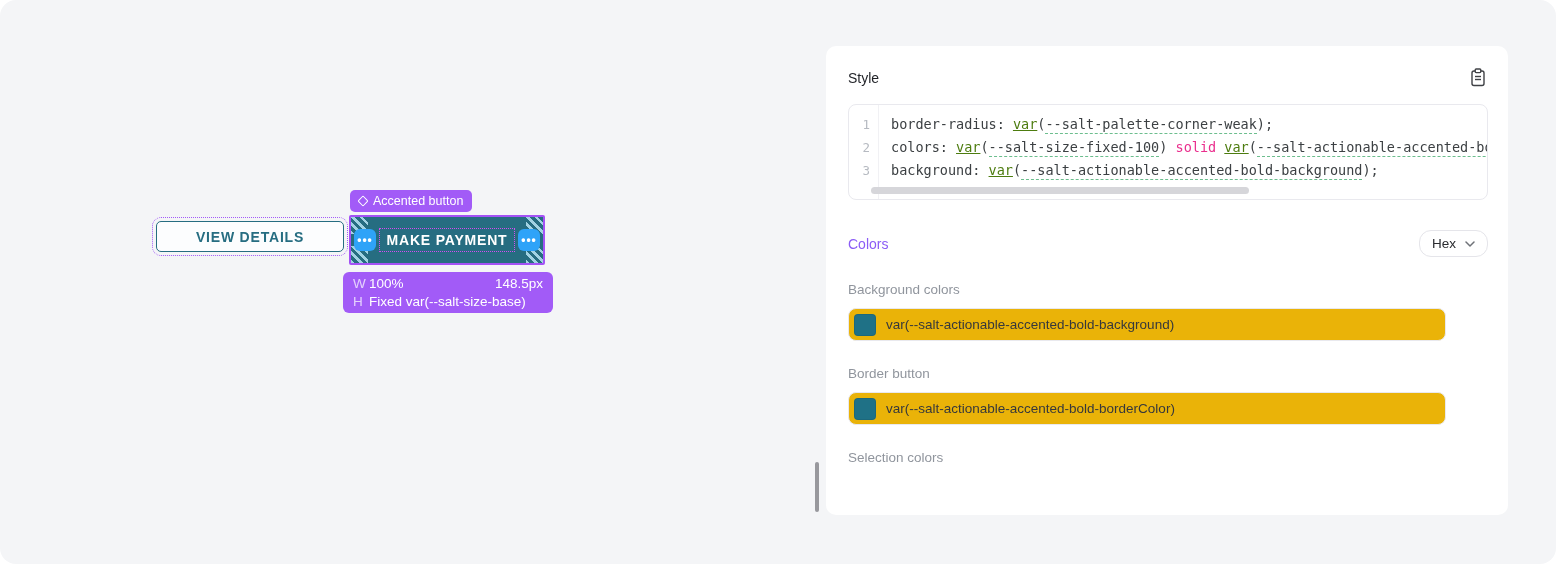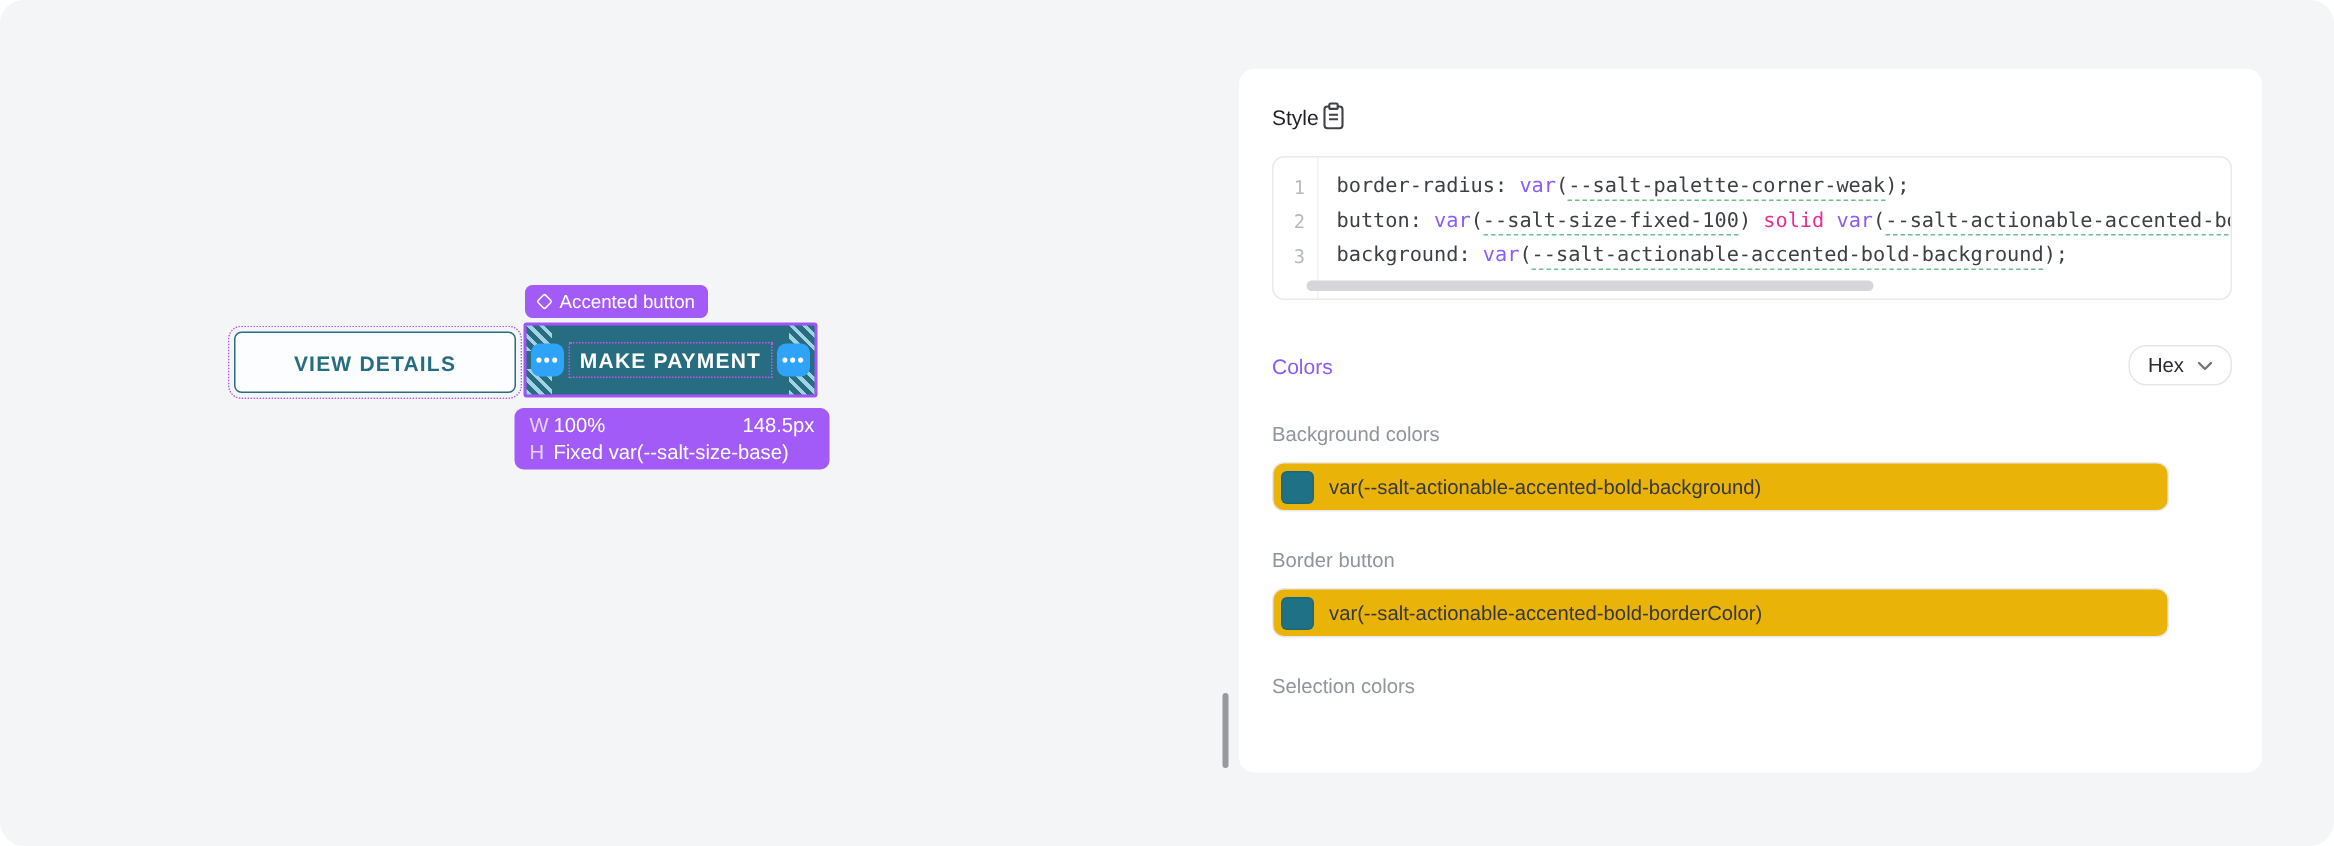--- a/index.html
+++ b/index.html
@@ -20,21 +20,21 @@
     background: #a25bf7; color: #fff; border-radius: 5px;
     display: flex; align-items: center; gap: 6px; padding: 0 9px;
     font-size: 12.5px; white-space: nowrap;
   }
   .diamond-icon {
     width: 8px; height: 8px; border: 1.5px solid #fff;
     border-radius: 1.5px; transform: rotate(45deg); display: inline-block;
   }
 
   .btn-secondary {
-    position: absolute; left: 156px; top: 221px; width: 188px; height: 41px;
+    position: absolute; left: 156px; top: 221px; width: 188px; height: 31px;
     background: #fcfdfe; border: 1px solid #266d81; border-radius: 5px;
     color: #266d81; font-weight: 700; font-size: 14px; letter-spacing: 0.8px;
     display: flex; align-items: center; justify-content: center;
     outline: 1px dotted #a25bf7; outline-offset: 3px;
   }
 
   .btn-accented {
     position: absolute; left: 349px; top: 215px; width: 196px; height: 50px;
     background: #266d81; border: 2px solid #a352f5; border-radius: 2px;
     display: flex; align-items: center; justify-content: center;
@@ -71,41 +71,41 @@
   .size-row { display: flex; align-items: center; line-height: 17px; }
   .size-key { opacity: 0.72; width: 16px; flex: 0 0 auto; }
   .size-spacer { flex: 1; }
 
   
   .panel {
     position: absolute; left: 826px; top: 46px; width: 682px; height: 469px;
     background: #ffffff; border-radius: 10px;
     padding: 20px 20px 20px 22px;
   }
-  .panel-header { display: flex; align-items: center; justify-content: flex-start; }
+  .panel-header { display: flex; align-items: center; justify-content: space-between; }
   .panel-title { font-size: 14px; color: #1f2126; }
   .copy-btn { background: none; border: none; cursor: pointer; padding: 2px; line-height: 0; }
 
   .code-block {
     position: relative; margin-top: 15px; height: 96px;
     border: 1px solid #e9e9ee; border-radius: 8px;
     display: flex; overflow: hidden; background: #fff;
   }
   .code-gutter {
     flex: 0 0 30px; padding: 8px 8px 0 0; text-align: right;
     color: #b6bac1; font-family: "DejaVu Sans Mono", monospace;
     font-size: 12.5px; line-height: 23px;
     border-right: 1px solid #f1f1f4;
   }
   .code-lines {
     flex: 1; padding: 8px 0 0 12px; overflow: hidden; white-space: nowrap;
     font-family: "DejaVu Sans Mono", monospace; font-size: 13.5px;
     line-height: 23px; color: #3c4043;
   }
-  .tok-fn { color: #8b5cf6; }
+  .tok-fn { color: #4d7c0f; text-decoration: underline; }
   .tok-kw { color: #ea2e8d; }
   .tok-var { border-bottom: 1px dashed #6cbe8e; padding-bottom: 1px; }
   .code-hscrollbar {
     position: absolute; left: 22px; bottom: 5px; width: 378px; height: 7px;
     background: #d6d6da; border-radius: 4px; cursor: grab;
   }
 
   .colors-header {
     margin-top: 30px; display: flex; align-items: center; justify-content: space-between;
   }
@@ -187,21 +187,21 @@
     </div>
 
     <div class="code-block">
       <div class="code-gutter">
           <div>1</div>
           <div>2</div>
           <div>3</div>
         </div>
       <div class="code-lines">
           <div><span class="tok-prop">border-radius: </span><span class="tok-fn">var</span><span class="tok-pl">(</span><span class="tok-var">--salt-palette-corner-weak</span><span class="tok-pl">);</span></div>
-          <div><span class="tok-prop">button: </span><span class="tok-fn">var</span><span class="tok-pl">(</span><span class="tok-var">--salt-size-fixed-100</span><span class="tok-pl">) </span><span class="tok-kw">solid</span><span class="tok-pl"> </span><span class="tok-fn">var</span><span class="tok-pl">(</span><span class="tok-var">--salt-actionable-accented-bold-borderColor</span></div>
+          <div><span class="tok-prop">colors: </span><span class="tok-fn">var</span><span class="tok-pl">(</span><span class="tok-var">--salt-size-fixed-100</span><span class="tok-pl">) </span><span class="tok-kw">solid</span><span class="tok-pl"> </span><span class="tok-fn">var</span><span class="tok-pl">(</span><span class="tok-var">--salt-actionable-accented-bold-borderColor</span></div>
           <div><span class="tok-prop">background: </span><span class="tok-fn">var</span><span class="tok-pl">(</span><span class="tok-var">--salt-actionable-accented-bold-background</span><span class="tok-pl">);</span></div>
         </div>
       <div class="code-hscrollbar"></div>
     </div>
 
     <div class="colors-header">
       <span class="colors-title">Colors</span>
       <button class="format-dropdown">
         <span>Hex</span>
         <svg width="10" height="6" viewBox="0 0 10 6">

